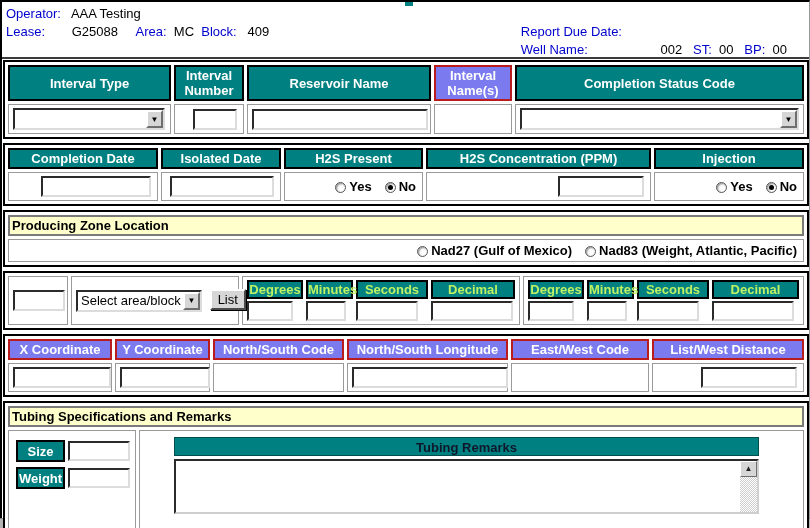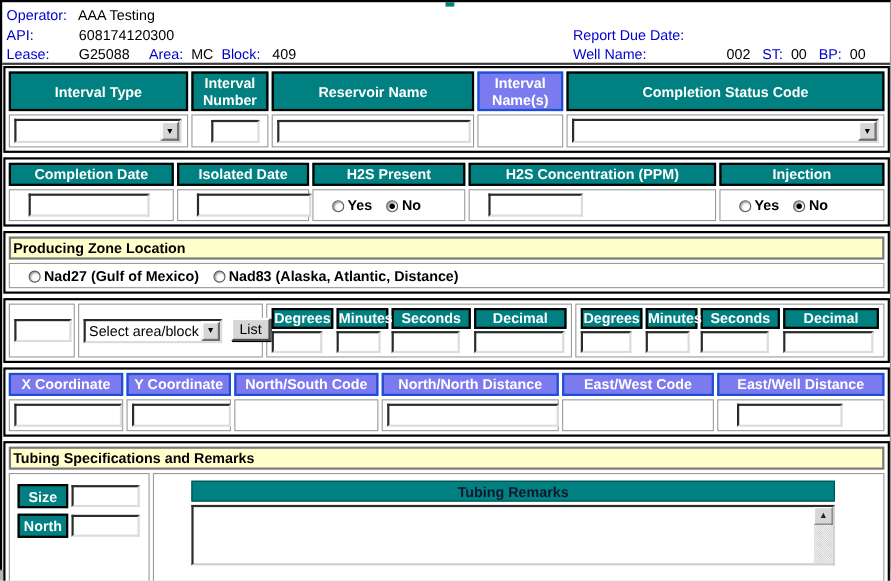--- a/index.html
+++ b/index.html
@@ -23,24 +23,24 @@
   .info-right .lab { color:#0000cc; display:inline-block; width:136px; }
   .sp { display:inline-block; width:14px; }
 
   
   table.ft { border-collapse:separate; border-spacing:3px; border:2px solid #000;
     width:806px; table-layout:fixed; background:#fff; margin:4px 0 3px 1px; }
   table.ft.first { margin-top:1px; }
   td.th { background:#008080; color:#fff; font-weight:bold; text-align:center;
     vertical-align:middle; border:2px solid #000; padding:1px 2px; font-size:13px; }
   td.tp { background:#7b7bef; color:#fff; font-weight:bold; text-align:center;
-    vertical-align:middle; border:2px solid #1d4ed8; padding:1px 2px; height:18px; }
+    vertical-align:middle; border:2px solid #b91c1c; padding:1px 2px; height:18px; }
   td.ty { background:#ffffcc; color:#000; font-weight:bold; 
     vertical-align:middle; border:2px solid #7a7a7a; padding:1px 2px; height:19px; }
-  td.tc { border:1px solid #9a9a9a; text-align:left; vertical-align:middle; padding:3px 17px; }
+  td.tc { border:1px solid #9a9a9a; text-align:right; vertical-align:middle; padding:3px 6px; }
   td.tl { border:1px solid #9a9a9a; text-align:left; vertical-align:middle; padding:3px 4px; }
 
   
   .inp { display:inline-block; height:21px; background:#fff; border:2px solid;
     border-color:#2b2b2b #dcdcdc #dcdcdc #2b2b2b; vertical-align:middle; }
   .sel { display:inline-flex; height:22px; background:#fff; border:2px solid;
     border-color:#2b2b2b #dcdcdc #dcdcdc #2b2b2b; vertical-align:middle; }
   .sel .seltext { flex:1; text-align:left; padding:1px 3px; overflow:hidden; white-space:nowrap; }
   .sel .selbtn { width:17px; background:#d6d6d6; border:2px solid;
     border-color:#fff #6e6e6e #6e6e6e #fff; font-size:8px; color:#000;
@@ -53,21 +53,21 @@
   .rlabel { font-weight:bold; }
   .rgap { display:inline-block; width:13px; }
   .btn { display:inline-block; background:#d6d6d6; color:#000; font-size:14px;
     border:2px solid; border-color:#fff #4a4a4a #4a4a4a #fff;
     box-shadow:1px 1px 0 #000; padding:2px 9px; cursor:default; }
   .btn.bold { font-weight:normal; padding:1px 6px; font-size:13px; }
 
   
   table.sub { border-collapse:separate; border-spacing:3px 2px; width:100%; table-layout:fixed; }
   table.sub td { padding:0; text-align:left; vertical-align:middle; }
-  table.sub td.sh { background:#008080; color:#ffffff; font-weight:bold; text-align:center;
+  table.sub td.sh { background:#008080; color:#bef264; font-weight:bold; text-align:center;
     border:2px solid #000; height:17px; font-size:13px; }
 
   
   table.tub td.body { border:1px solid #9a9a9a; vertical-align:top; padding:4px; }
   table.swg { border-collapse:separate; border-spacing:3px 5px; table-layout:fixed; }
   table.swg td.sh { background:#008080; color:#fff; font-weight:bold; text-align:center;
     border:2px solid #000; height:22px; width:46px; font-size:13px; padding:0 1px; }
   .remarks-wrap { width:585px; margin:2px auto 0 30px; }
   .remarks-head { background:#008080; color:#0f172a; font-weight:bold; text-align:center;
     height:19px; line-height:19px; border:1px solid #004f4f; }
@@ -88,24 +88,20 @@
 
 <div class="page">
 <div class="content">
   <div class="title-fragment"></div>
 
   <div class="infobox">
     <div class="info-left">
       <div class="irow">
         <span class="ilabel w">Operator:</span>
         <span class="ival">AAA Testing</span>
-      </div>
-      <div class="irow">
-        <span class="ilabel w">API:</span>
-        <span class="ival">608174120300</span>
       </div>
       <div class="irow">
         <span class="ilabel w">Lease:</span>
         <span class="ival">G25088</span><span class="sp"></span>
         <span class="ilabel">Area:</span>&nbsp;
         <span class="ival">MC</span>&nbsp;
         <span class="ilabel">Block:</span>&nbsp;&nbsp;
         <span class="ival">409</span>
       </div>
     </div>
@@ -191,21 +187,21 @@
   </tbody>
       </table>
 
   <table class="ft">
     <tbody>
           <tr>
             <td class="ty">Producing Zone Location</td>
           </tr>
     <tr>
       <td class="tc" style="height:22px">
-        <span class="radio"></span><span class="rlabel">Nad27 (Gulf of Mexico)</span><span class="rgap"></span><span class="radio"></span><span class="rlabel">Nad83 (Alaska, Atlantic, Distance)</span>
+        <span class="radio"></span><span class="rlabel">Nad27 (Gulf of Mexico)</span><span class="rgap"></span><span class="radio"></span><span class="rlabel">Nad83 (Weight, Atlantic, Pacific)</span>
       </td>
     </tr>
   </tbody>
       </table>
 
   <table class="ft">
     <colgroup>
           <col style="width:60px">
           <col style="width:168px">
           <col style="width:278px">
@@ -280,23 +276,23 @@
           <col style="width:131px">
           <col style="width:161px">
           <col style="width:138px">
           <col>
         </colgroup>
     <tbody>
           <tr>
       <td class="tp">X Coordinate</td>
       <td class="tp">Y Coordinate</td>
       <td class="tp">North/South Code</td>
-      <td class="tp">North/North Distance</td>
+      <td class="tp">North/South Longitude</td>
       <td class="tp">East/West Code</td>
-      <td class="tp">East/Well Distance</td>
+      <td class="tp">List/West Distance</td>
     </tr>
     <tr>
       <td class="tl" style="height:24px"><span class="inp" style="width:98px"></span></td>
       <td class="tl"><span class="inp" style="width:90px"></span></td>
       <td class="tl"></td>
       <td class="tl"><span class="inp" style="width:156px"></span></td>
       <td class="tl"></td>
       <td class="tc"><span class="inp" style="width:96px"></span></td>
     </tr>
   </tbody>
@@ -313,21 +309,21 @@
           </tr>
     <tr>
       <td class="body" style="height:100px">
         <table class="swg">
           <tbody>
                   <tr>
             <td class="sh">Size</td>
             <td><span class="inp" style="width:62px;height:20px"></span></td>
           </tr>
           <tr>
-            <td class="sh">North</td>
+            <td class="sh">Weight</td>
             <td><span class="inp" style="width:62px;height:20px"></span></td>
           </tr>
 
         </tbody>
               </table>
       </td>
       <td class="body">
         <div class="remarks-wrap">
           <div class="remarks-head">Tubing Remarks</div>
           <div class="ta">

